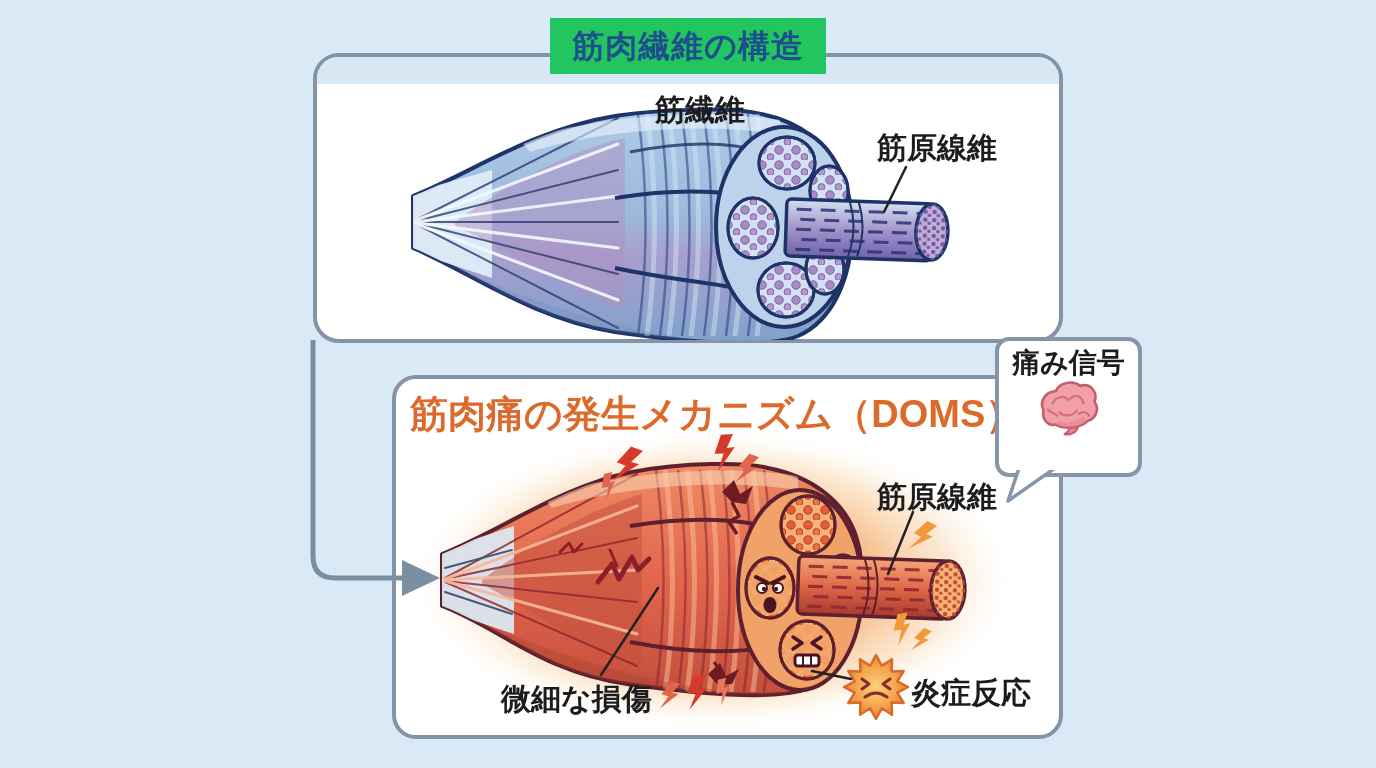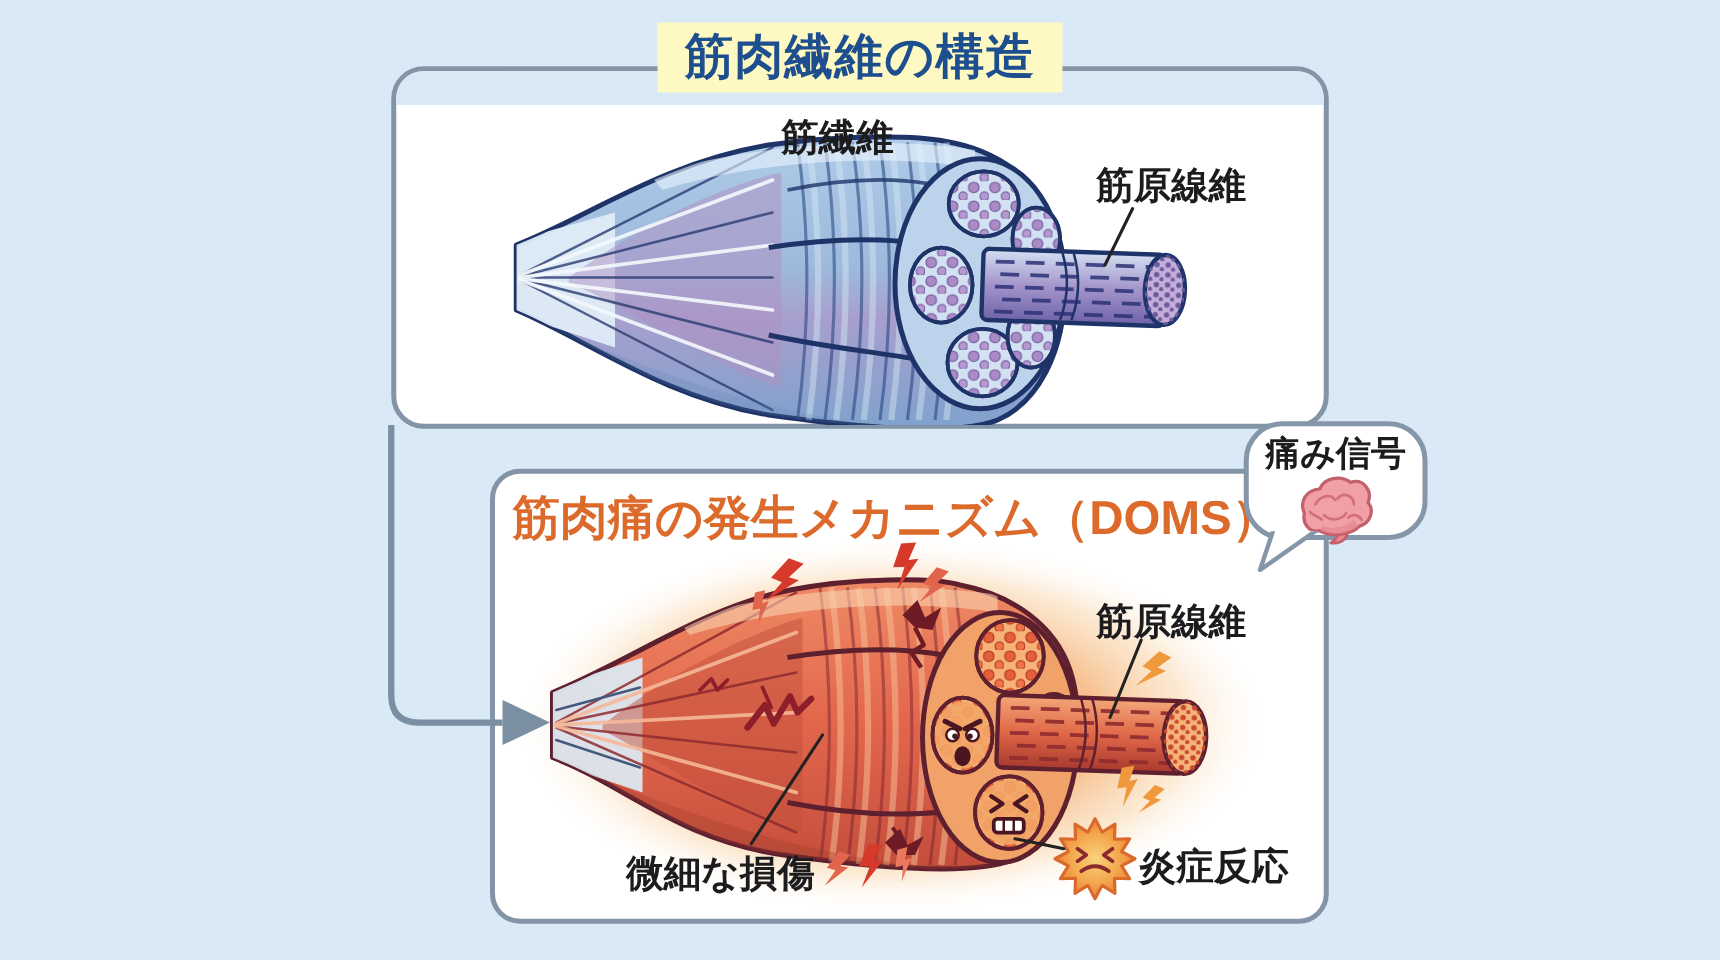--- a/index.html
+++ b/index.html
@@ -8,41 +8,41 @@
   .stage { position:relative; width:1376px; height:768px; background:#d9eaf6; overflow:hidden; }
 
   .panel { position:absolute; background:#ffffff; border:4px solid #8294a6; }
   .panel-top { left:313px; top:53px; width:750px; height:290px; border-radius:26px; }
   .panel-top .strip { position:absolute; left:0; top:0; right:0; height:27px;
                       background:#d9e8f5; border-radius:21px 21px 0 0; }
   .panel-bottom { left:392px; top:375px; width:671px; height:364px; border-radius:24px; }
 
   .title-top { position:absolute; left:313px; top:18px; width:750px; height:56px;
                display:flex; align-items:center; justify-content:center; z-index:4; }
-  .title-top span { background:#fef9c3; padding:0 22px; font-size:39px; font-weight:900;
+  .title-top span { background:#22c55e; padding:0 22px; font-size:32px; font-weight:900;
                     color:#1d4e8d; letter-spacing:1px; line-height:56px; }
   .title-bottom { position:absolute; left:410px; top:389px; font-size:38px; font-weight:900;
                   color:#dc6a2b; letter-spacing:0px; z-index:4; white-space:nowrap; }
 
   .lbl { position:absolute; font-size:30px; font-weight:700; color:#1c1c1e; z-index:4;
          white-space:nowrap; }
-  .lbl-muscle-fiber   { left:595px; top:90px;  width:150px; text-align:center; }
+  .lbl-muscle-fiber   { left:595px; top:90px;  width:150px; text-align:right; }
   .lbl-myofibril-top  { left:877px; top:128px; }
   .lbl-myofibril-bot  { left:877px; top:477px; }
   .lbl-micro-damage   { left:501px; top:679px; }
   .lbl-inflammation   { left:911px; top:673px; }
 
   .muscle-svg { position:absolute; z-index:2; }
   .muscle-top-svg { left:400px; top:100px; }
   .muscle-bottom-svg { left:412px; top:430px; }
 
   .overlay-svg { position:absolute; left:0; top:0; z-index:5; pointer-events:none; }
 
-  .bubble { position:absolute; left:995px; top:337px; width:147px; height:95px;
-            background:#ffffff; border:4px solid #8496a8; border-radius:31px; z-index:7;
+  .bubble { position:absolute; left:995px; top:337px; width:147px; height:140px;
+            background:#ffffff; border:4px solid #8496a8; border-radius:14px; z-index:7;
             display:flex; flex-direction:column; align-items:center; }
   .bubble-text { font-size:28px; font-weight:800; color:#1c1c1e; margin-top:7px; line-height:30px; }
   .bubble-tail { position:absolute; left:4px; bottom:-31px; }
   .brain-wrap { margin-top:0px; }
 </style>
 </head>
 <body>
 
 <div class="stage">
 

